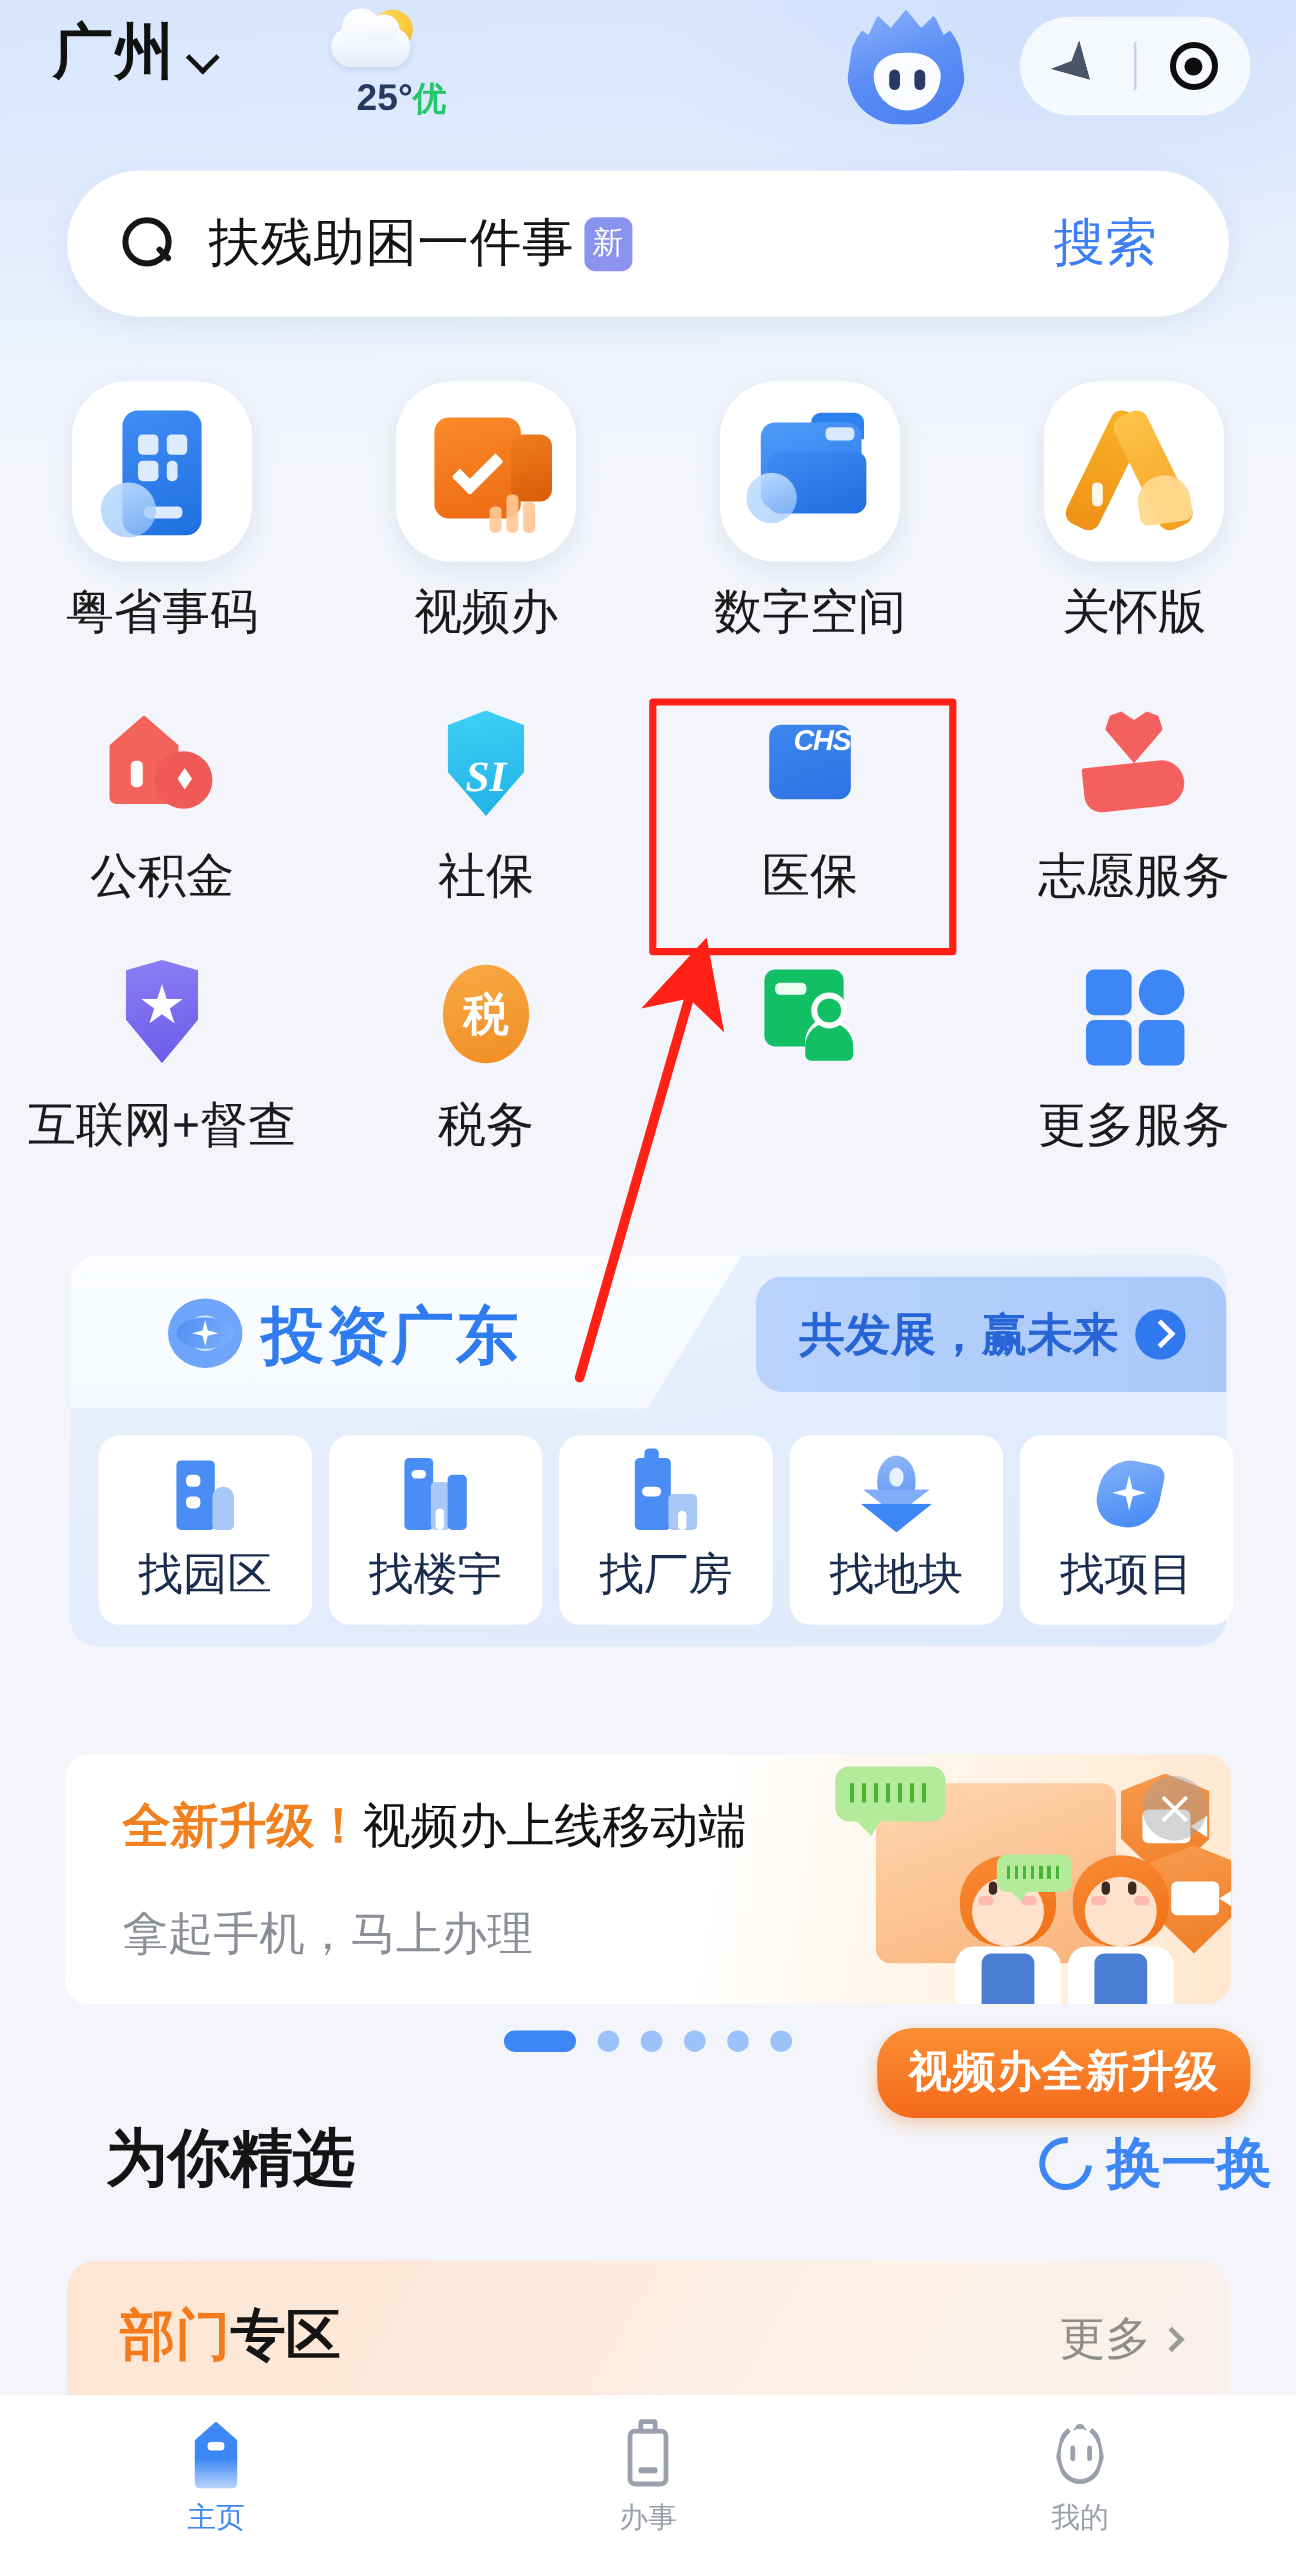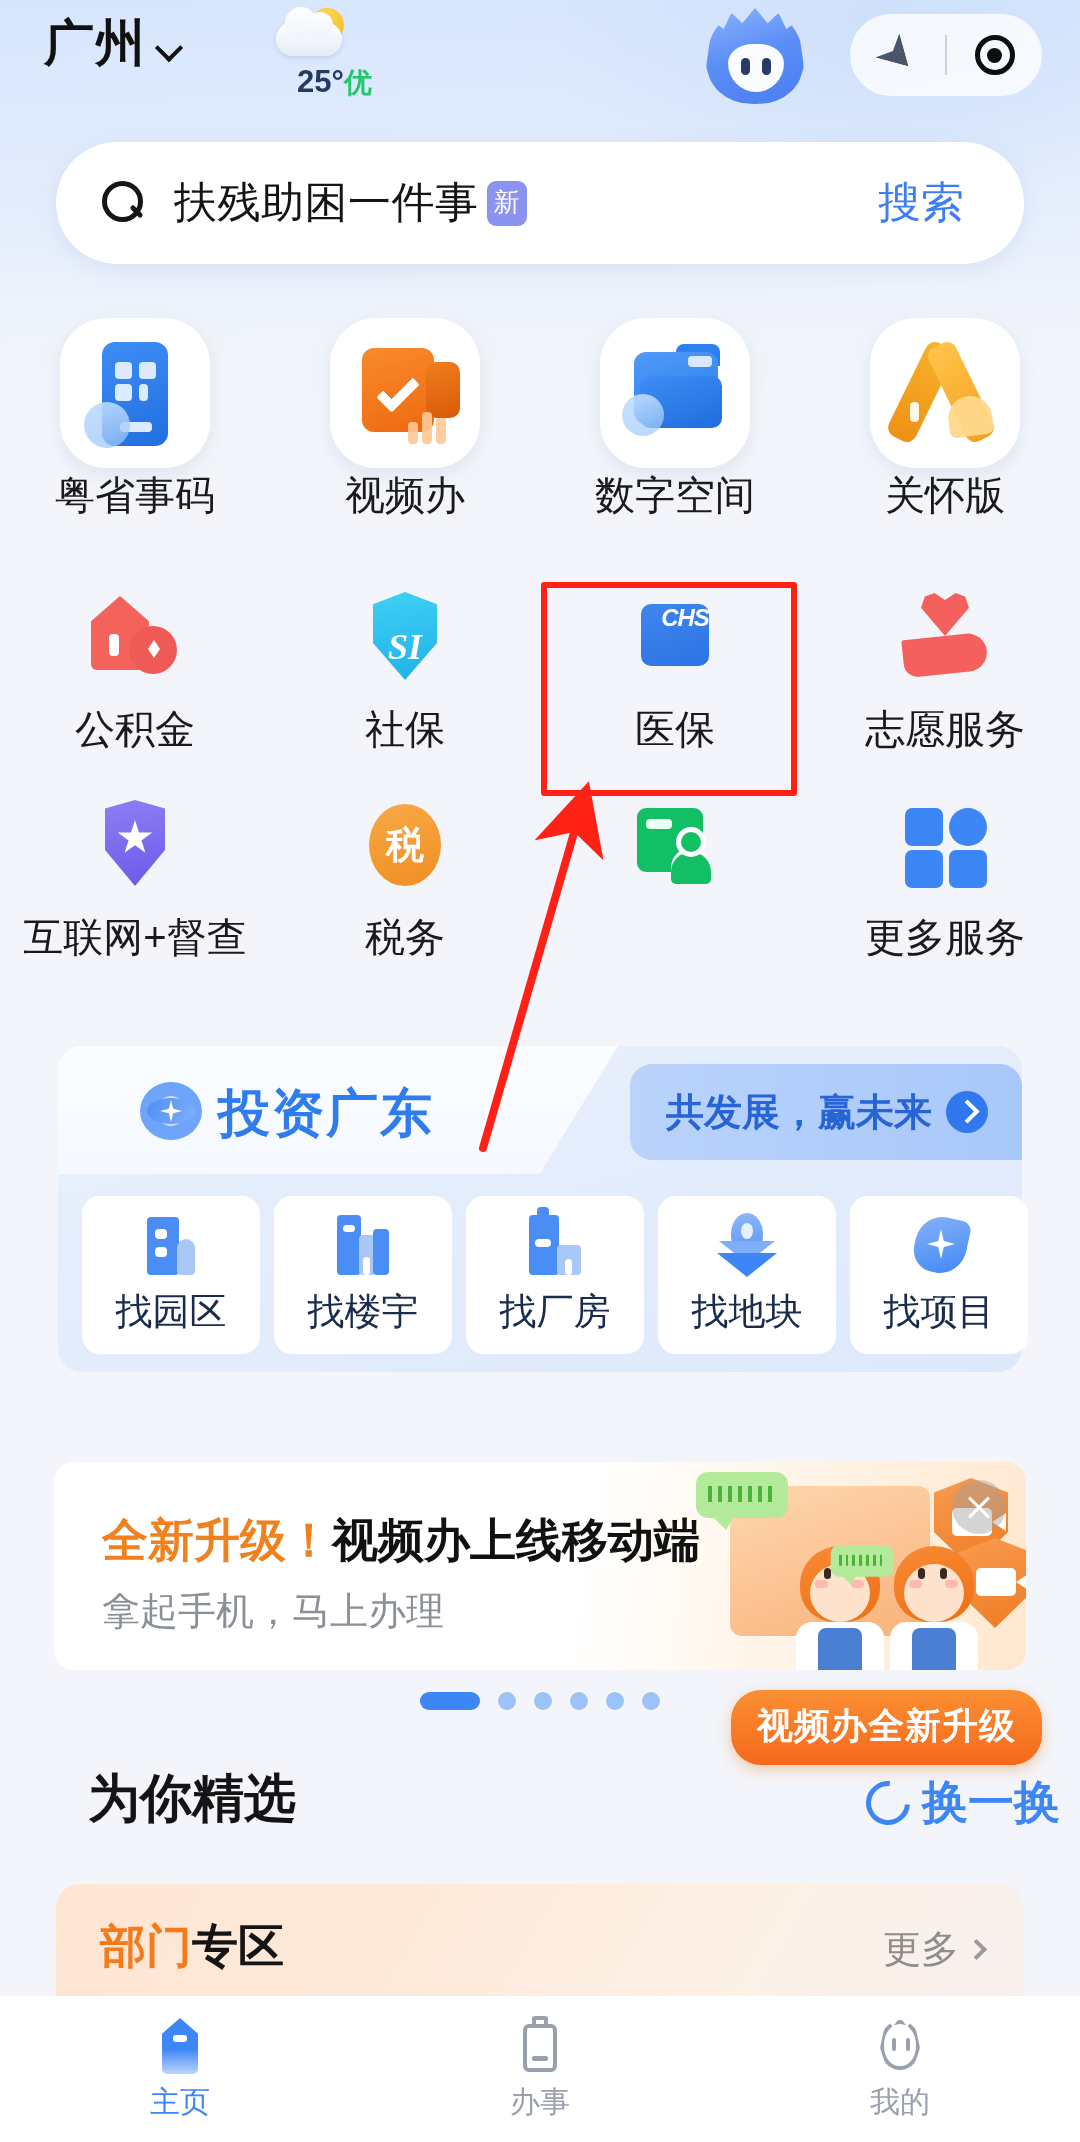--- a/index.html
+++ b/index.html
@@ -86,21 +86,21 @@
 
   
   .gridwrap{ position:absolute; left:0; top:318px; width:1080px; z-index:5;}
   .grow{ display:flex; }
   .gcell{ width:270px; display:flex; flex-direction:column; align-items:center; }
   .r1 .gcell{ height:260px; }
   .r2 .gcell,.r3 .gcell{ height:208px; }
   .big-ic{ width:150px; height:150px; border-radius:46px; background:#fff;
     box-shadow:0 7px 20px rgba(120,150,200,.16); position:relative; overflow:hidden;}
   .sm-ic{ width:96px; height:96px; position:relative; margin-top:12px;}
-  .glabel{ font-size:40px; color:#1a1a1a; white-space:nowrap; font-weight:500;}
+  .glabel{ font-size:40px; color:#1a1a1a; margin-top:14px; white-space:nowrap; font-weight:500;}
   .r2 .glabel,.r3 .glabel{ margin-top:16px;}
   .qr-card{position:absolute;left:42px;top:24px;width:66px;height:104px;border-radius:13px;
     background:linear-gradient(160deg,#3f8df5,#1f6fe0);}
   .qr-dot{position:absolute;background:#dcebff;border-radius:4px;}
   .qr-ball{position:absolute;left:24px;top:84px;width:46px;height:46px;border-radius:50%;
     background:linear-gradient(160deg,rgba(190,220,255,.95),rgba(150,195,250,.7));}
 
   .vd-box{position:absolute;left:32px;top:30px;width:72px;height:84px;border-radius:12px;
     background:linear-gradient(165deg,#f98a2a,#ee6a12);}
   .vd-lens{position:absolute;left:96px;top:44px;width:34px;height:56px;border-radius:10px;
@@ -205,21 +205,21 @@
   .inv-ic{ width:76px;height:64px; position:relative;}
   .inv-lb{ font-size:37px; color:#1a2c4d; margin-top:10px; font-weight:500;}
   .bl{position:absolute;background:#4a8ef5;border-radius:4px;}
   .bl.lt{background:#a9c8f8;}
   .bl.wh{background:#fff;}
 
   
   .banner{ position:absolute; left:54px; top:1462px; width:972px; height:208px; border-radius:20px;
     background:linear-gradient(100deg,#ffffff 0%,#ffffff 54%,#fff3e4 78%,#ffe7cf 100%);
     overflow:hidden; z-index:4;}
-  .bn-t1{ position:absolute; left:48px; top:48px; font-size:46px; font-weight:700; white-space:nowrap;}
+  .bn-t1{ position:absolute; left:48px; top:32px; font-size:40px; font-weight:400; white-space:nowrap;}
   .bn-t1 b{ color:#f0811e;} .bn-t1 em{ color:#111; font-style:normal;}
   .bn-t2{ position:absolute; left:48px; top:124px; font-size:38px; color:#8b8f98;}
   .bn-art{ position:absolute; right:0; top:0; width:360px; height:208px;}
   .bn-scr{ position:absolute; right:96px; top:24px; width:200px; height:150px; border-radius:12px;
     background:linear-gradient(160deg,#ffd7b0,#f9b27a);}
   .bn-sh{ position:absolute; width:74px;height:90px; background:linear-gradient(160deg,#f89b50,#ef7b22);
     clip-path:polygon(50% 0,100% 16%,100% 60%,50% 100%,0 60%,0 16%);}
   .bn-sh.a{ right:18px; top:16px;} .bn-sh.b{ right:-6px; top:76px;}
   .bn-cam{ position:absolute; width:40px;height:28px; background:#fff; border-radius:5px;}
   .bn-cam:after{content:"";position:absolute;right:-14px;top:5px;width:0;height:0;
@@ -275,21 +275,21 @@
   .dept-t b{ color:#f47a1c;} .dept-t em{ color:#141414; font-style:normal;}
   .dept-m{ position:absolute; right:40px; top:40px; font-size:38px; color:#8d8d8d; display:flex; align-items:center; gap:10px;}
   .dept-m i{ width:15px;height:15px;border-top:4px solid #9a9a9a;border-right:4px solid #9a9a9a;
     transform:rotate(45deg); display:block;}
 
   
   .tabbar{ position:absolute; left:0; bottom:0; width:1080px; height:146px; background:#fff; z-index:9;
     display:flex;}
   .tab{ flex:1; display:flex; flex-direction:column; align-items:center; padding-top:18px;}
   .tab-ic{ width:64px;height:64px; position:relative;}
-  .tab-lb{ font-size:30px; margin-top:4px; color:#9aa0ad;}
+  .tab-lb{ font-size:24px; margin-top:4px; color:#9aa0ad;}
   .tab.active .tab-lb{ color:#3d86f6;}
   .home-s{position:absolute;left:14px;top:4px;width:36px;height:56px;
     background:linear-gradient(180deg,#3d86f6 55%,#bcd6fb 100%);
     clip-path:polygon(50% 0,100% 28%,100% 100%,0 100%,0 28%); border-radius:5px;}
   .home-w{position:absolute;left:25px;top:21px;width:14px;height:7px;border-radius:3px;background:#fff;}
   .clip-b{position:absolute;left:15px;top:10px;width:34px;height:48px;border:4px solid #9aa0ad;border-radius:6px;}
   .clip-t{position:absolute;left:24px;top:2px;width:16px;height:12px;border:4px solid #9aa0ad;border-radius:3px;background:#fff;}
   .clip-l{position:absolute;left:24px;top:42px;width:16px;height:5px;background:#9aa0ad;border-radius:2px;}
   .me-h{position:absolute;left:12px;top:6px;width:40px;height:50px;border:4px solid #9aa0ad;
     border-radius:50% 50% 48% 48%;

